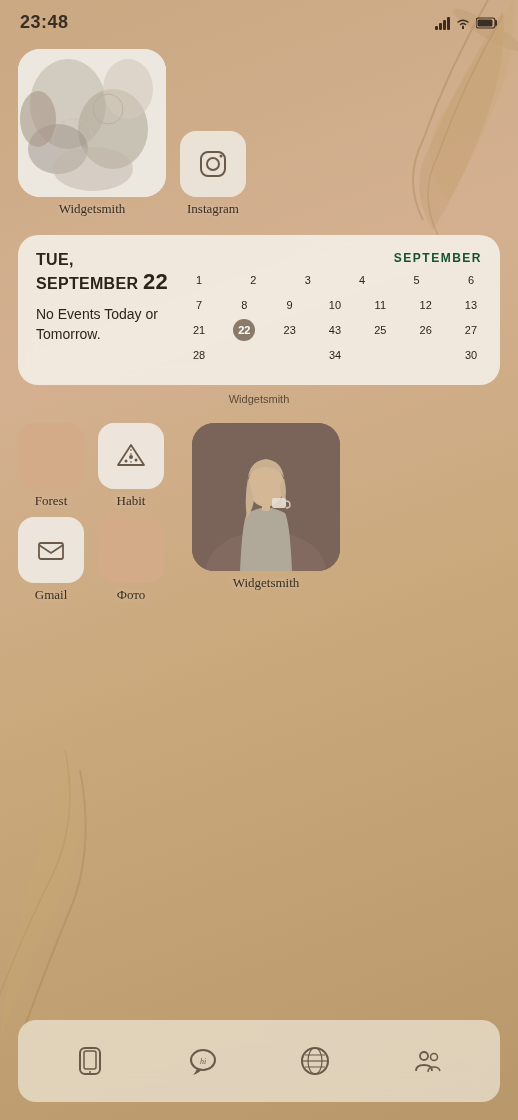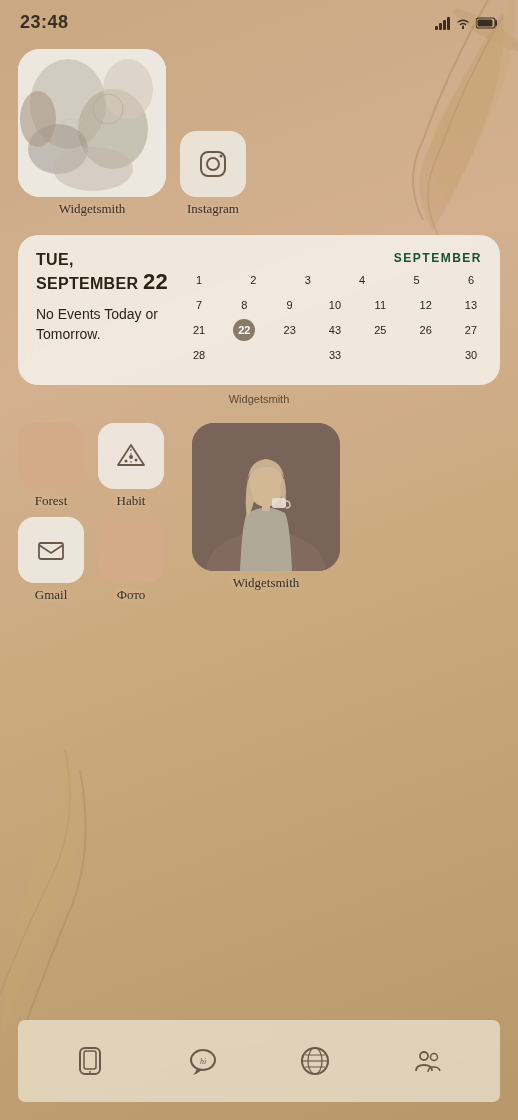--- a/index.html
+++ b/index.html
@@ -216,21 +216,21 @@
       position: relative;
     }
 
     
     .dock {
       position: absolute;
       bottom: 18px;
       left: 18px;
       right: 18px;
       background: rgba(240,232,218,0.7);
-      border-radius: 7px;
+      border-radius: 18px;
       padding: 12px 16px;
       display: flex;
       justify-content: space-around;
       align-items: center;
       backdrop-filter: blur(12px);
       z-index: 10;
     }
     .dock-icon {
       width: 58px;
       height: 58px;
@@ -367,21 +367,21 @@
             <div class="cal-day">21</div>
             <div class="cal-day today">22</div>
             <div class="cal-day">23</div>
             <div class="cal-day">43</div>
             <div class="cal-day">25</div>
             <div class="cal-day">26</div>
             <div class="cal-day">27</div>
           </div>
           <div class="cal-row">
             <div class="cal-day">28</div>
-            <div class="cal-day">33</div>
+            <div class="cal-day">34</div>
             <div class="cal-day">30</div>
           </div>
         </div>
       </div>
     </div>
   </div>
   <div class="calendar-widget-label">Widgetsmith</div>
 
   <div class="apps-row2">
 

